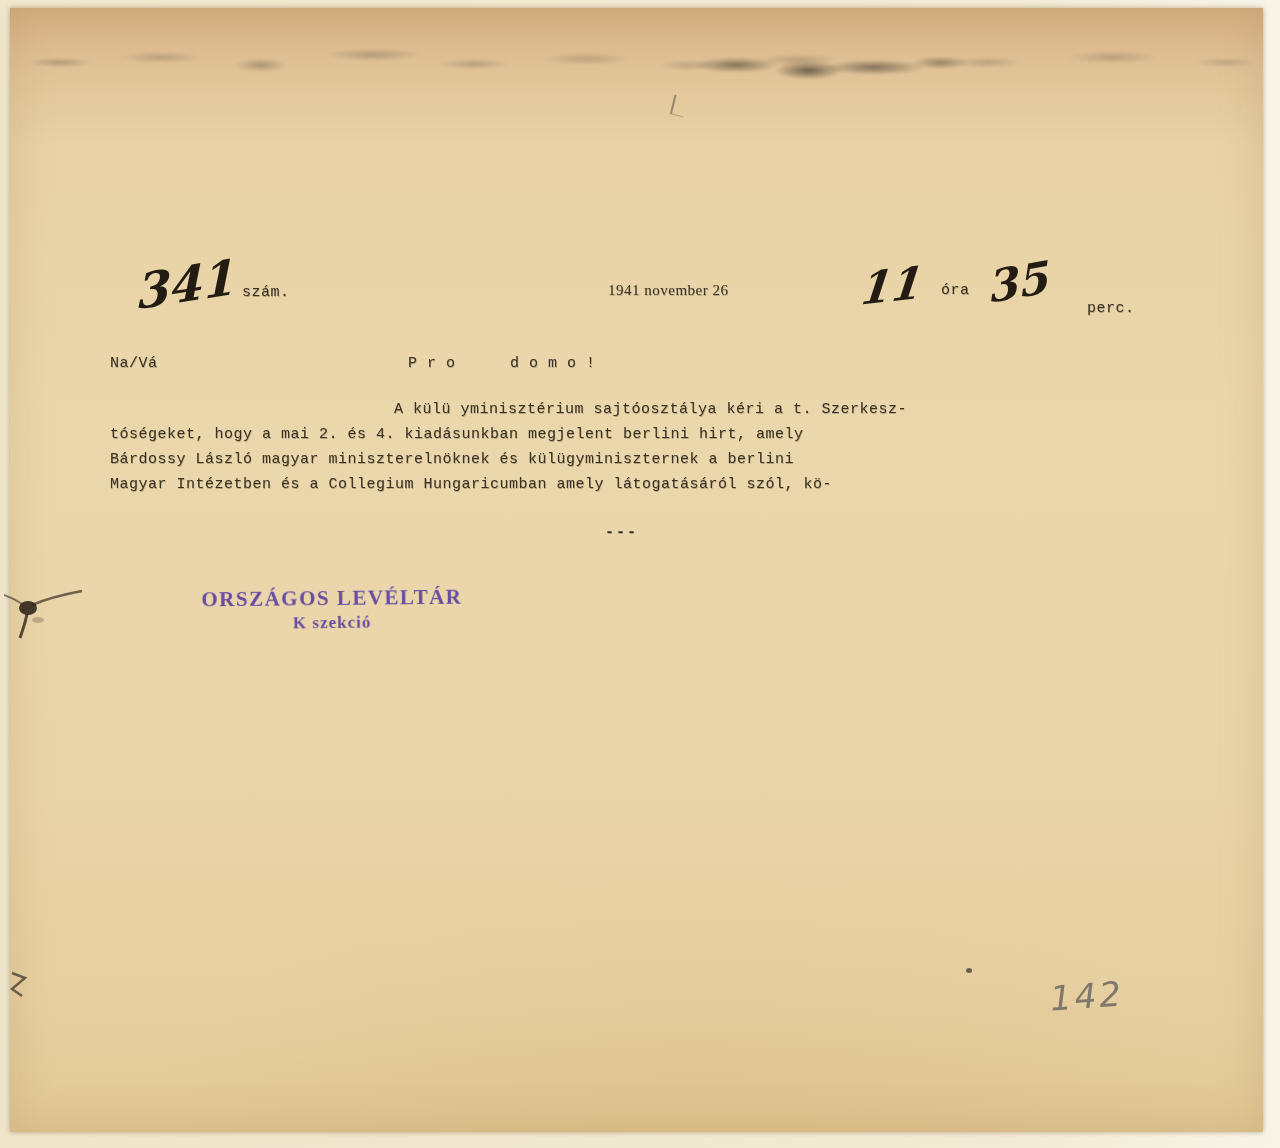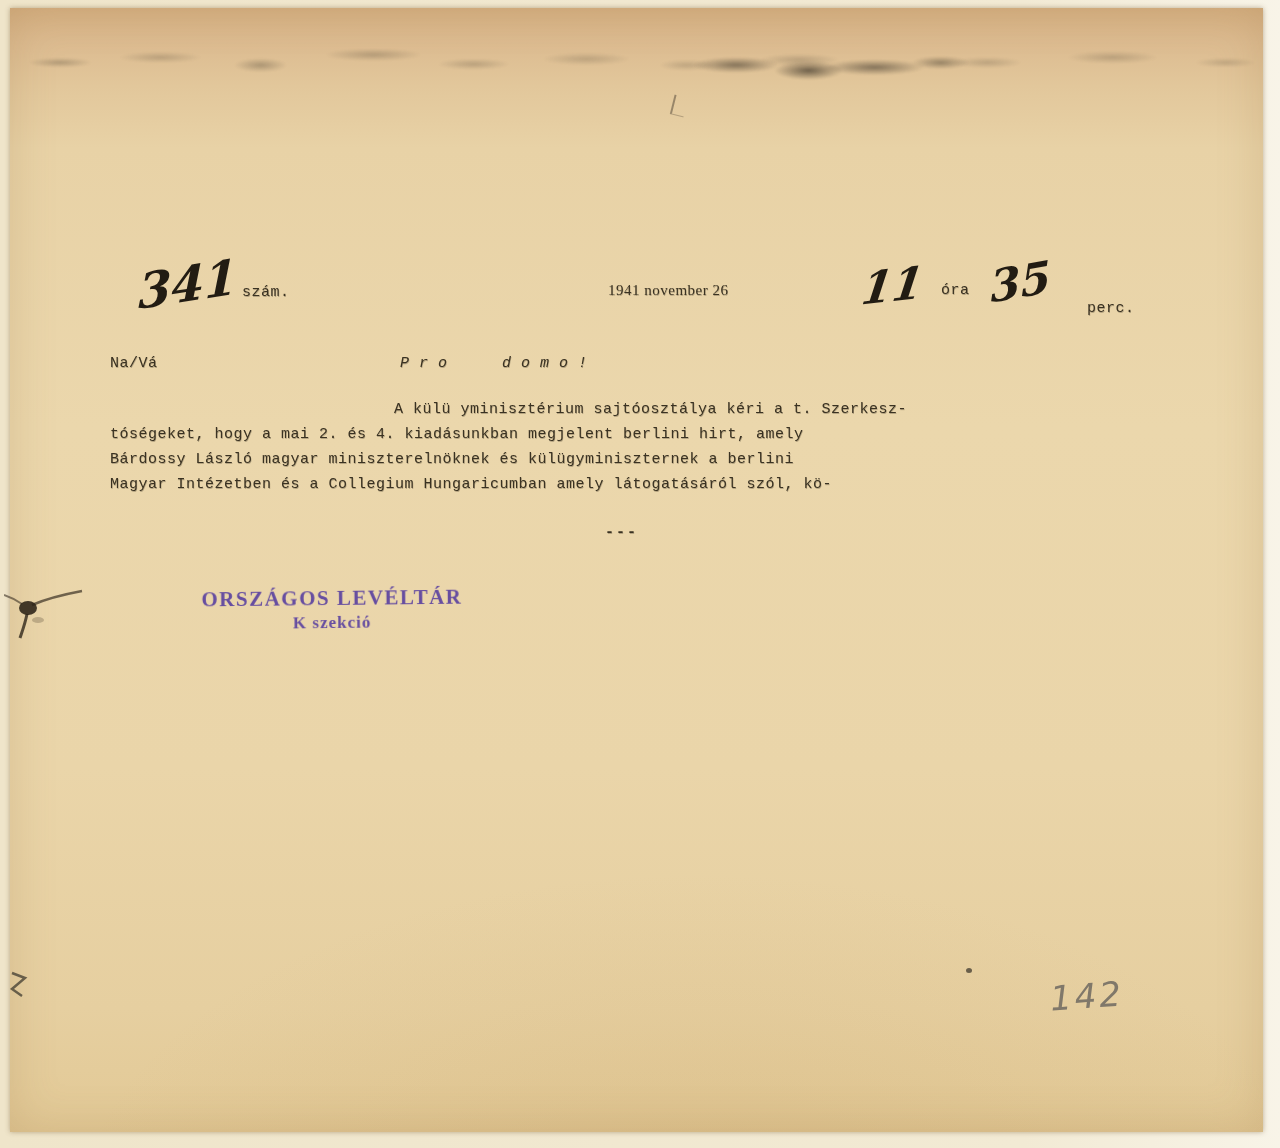--- a/index.html
+++ b/index.html
@@ -56,21 +56,21 @@
     color:#221c13;
   }
   .doc-number { left:128px; top:248px; font-size:48px; transform:rotate(-9deg) skewX(-10deg); }
   .number-label { left:232px; top:272px; }
   .date-text { left:598px; top:270px;font-family:Liberation Serif, serif; }
   .hour-value { left:852px; top:252px; font-size:44px; transform:rotate(-6deg) skewX(-14deg); }
   .hour-label { left:917px; top:270px;margin-left:14px; }
   .minute-value { left:980px; top:248px; font-size:44px; transform:rotate(-10deg) skewX(-8deg); }
   .minute-label { left:1077px; top:288px; }
   .reference { left:100px; top:343px; }
-  .heading { left:390px; top:343px; letter-spacing:10px; word-spacing:26px;font-style:italic; }
+  .heading { left:398px; top:343px; letter-spacing:10px; word-spacing:26px; }
   .body-block { left:100px; top:389px; width:1072px; }
   .body-block .line { min-height:25px; }
   .body-block .line:first-child { text-indent:284px; }
   .separator { left:595px; top:512px; font-weight:bold; letter-spacing:2px; }
   .stamp {
     position:absolute; left:178px; top:578px; width:288px; text-align:center;
     color:#5b42a0; filter:blur(.4px); opacity:.92;
     font-family:"Liberation Serif", serif; font-weight:bold;
     transform:rotate(-.6deg);
   }

